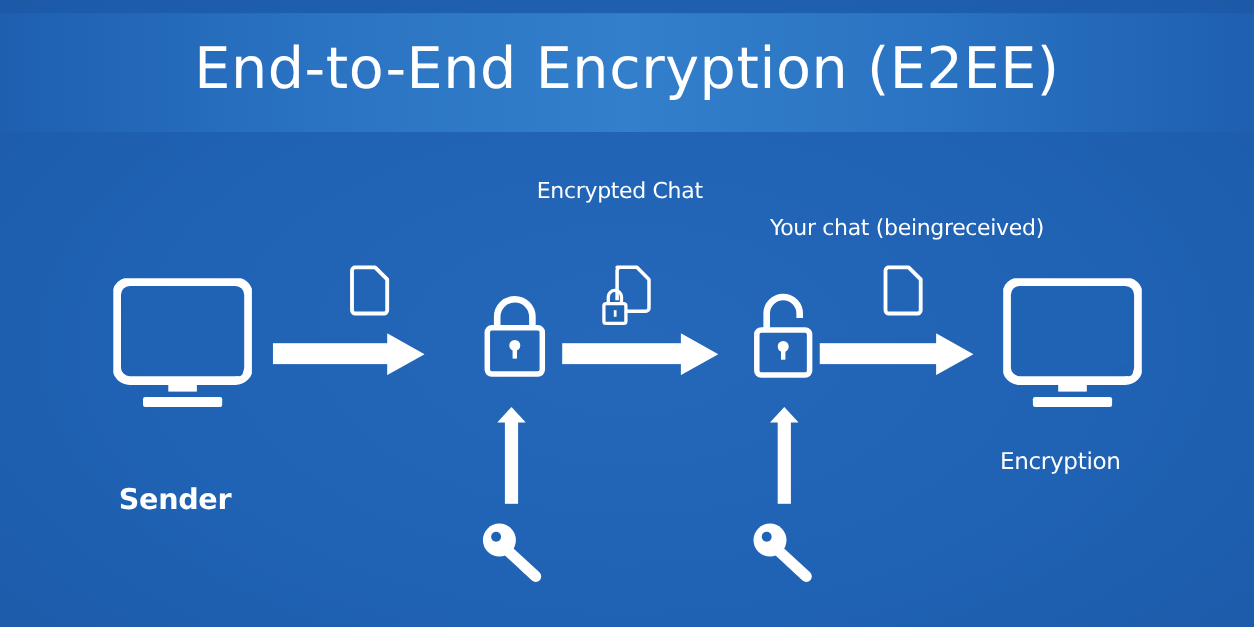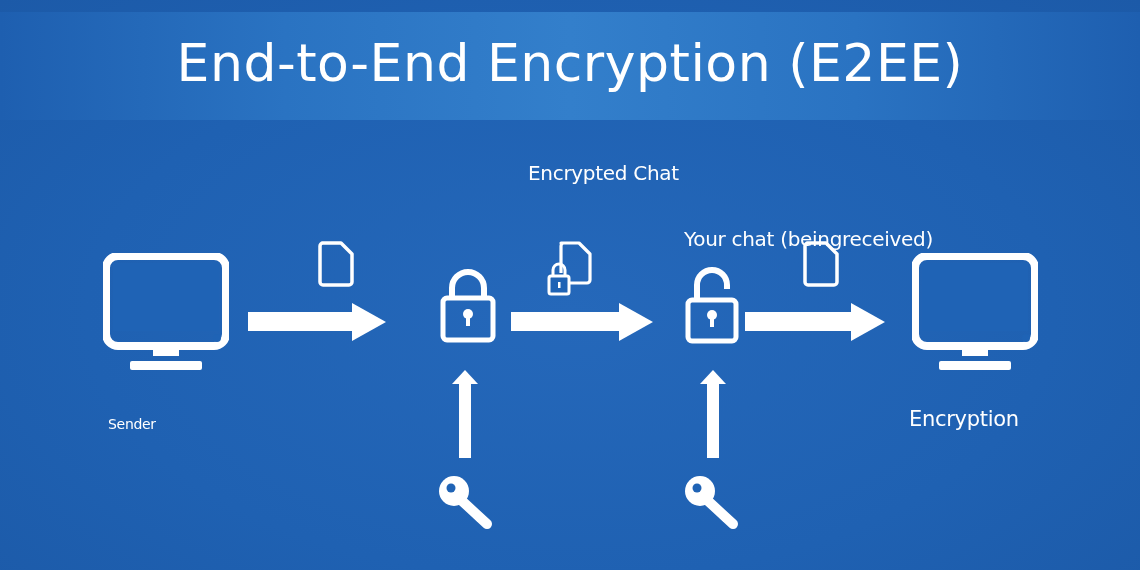--- a/index.html
+++ b/index.html
@@ -33,23 +33,23 @@
 </style>
 </head>
 <body>
 
 <div class="canvas">
 
   <div class="title-band">
     <div class="title">End-to-End Encryption (E2EE)</div>
   </div>
 
-  <div class="label" style="left:488px; top:161px;margin-left:40px;">Encrypted Chat</div>
-  <div class="label" style="left:684px; top:195px;margin-top:32px;">Your chat (beingreceived)</div>
-  <div class="label" style="left:108px; top:416px; font-size:14px;">Sender</div>
+  <div class="label" style="left:488px; top:161px;">Encrypted Chat</div>
+  <div class="label" style="left:700px; top:195px;">Your chat (beingreceived)</div>
+  <div class="label" style="left:108px; top:440px; font-size:26px;font-weight:bold;">Sender</div>
   <div class="label" style="left:909px; top:407px; font-size:21px;">Encryption</div>
 
   <div class="icon" style="left:103px; top:253px;">
     <svg width="126" height="118" viewBox="0 0 126 118">
       <rect x="3" y="3" width="120" height="90" rx="12" ry="12" fill="none" stroke="#fff" stroke-width="8"></rect>
       <rect x="10" y="10" width="106" height="68" fill="#1f63b5"></rect>
       <circle cx="114" cy="85" r="4" fill="#1f63b5"></circle>
       <rect x="50" y="93" width="26" height="10" fill="#fff"></rect>
       <rect x="27" y="108" width="72" height="9" rx="2" fill="#fff"></rect>
     </svg>

